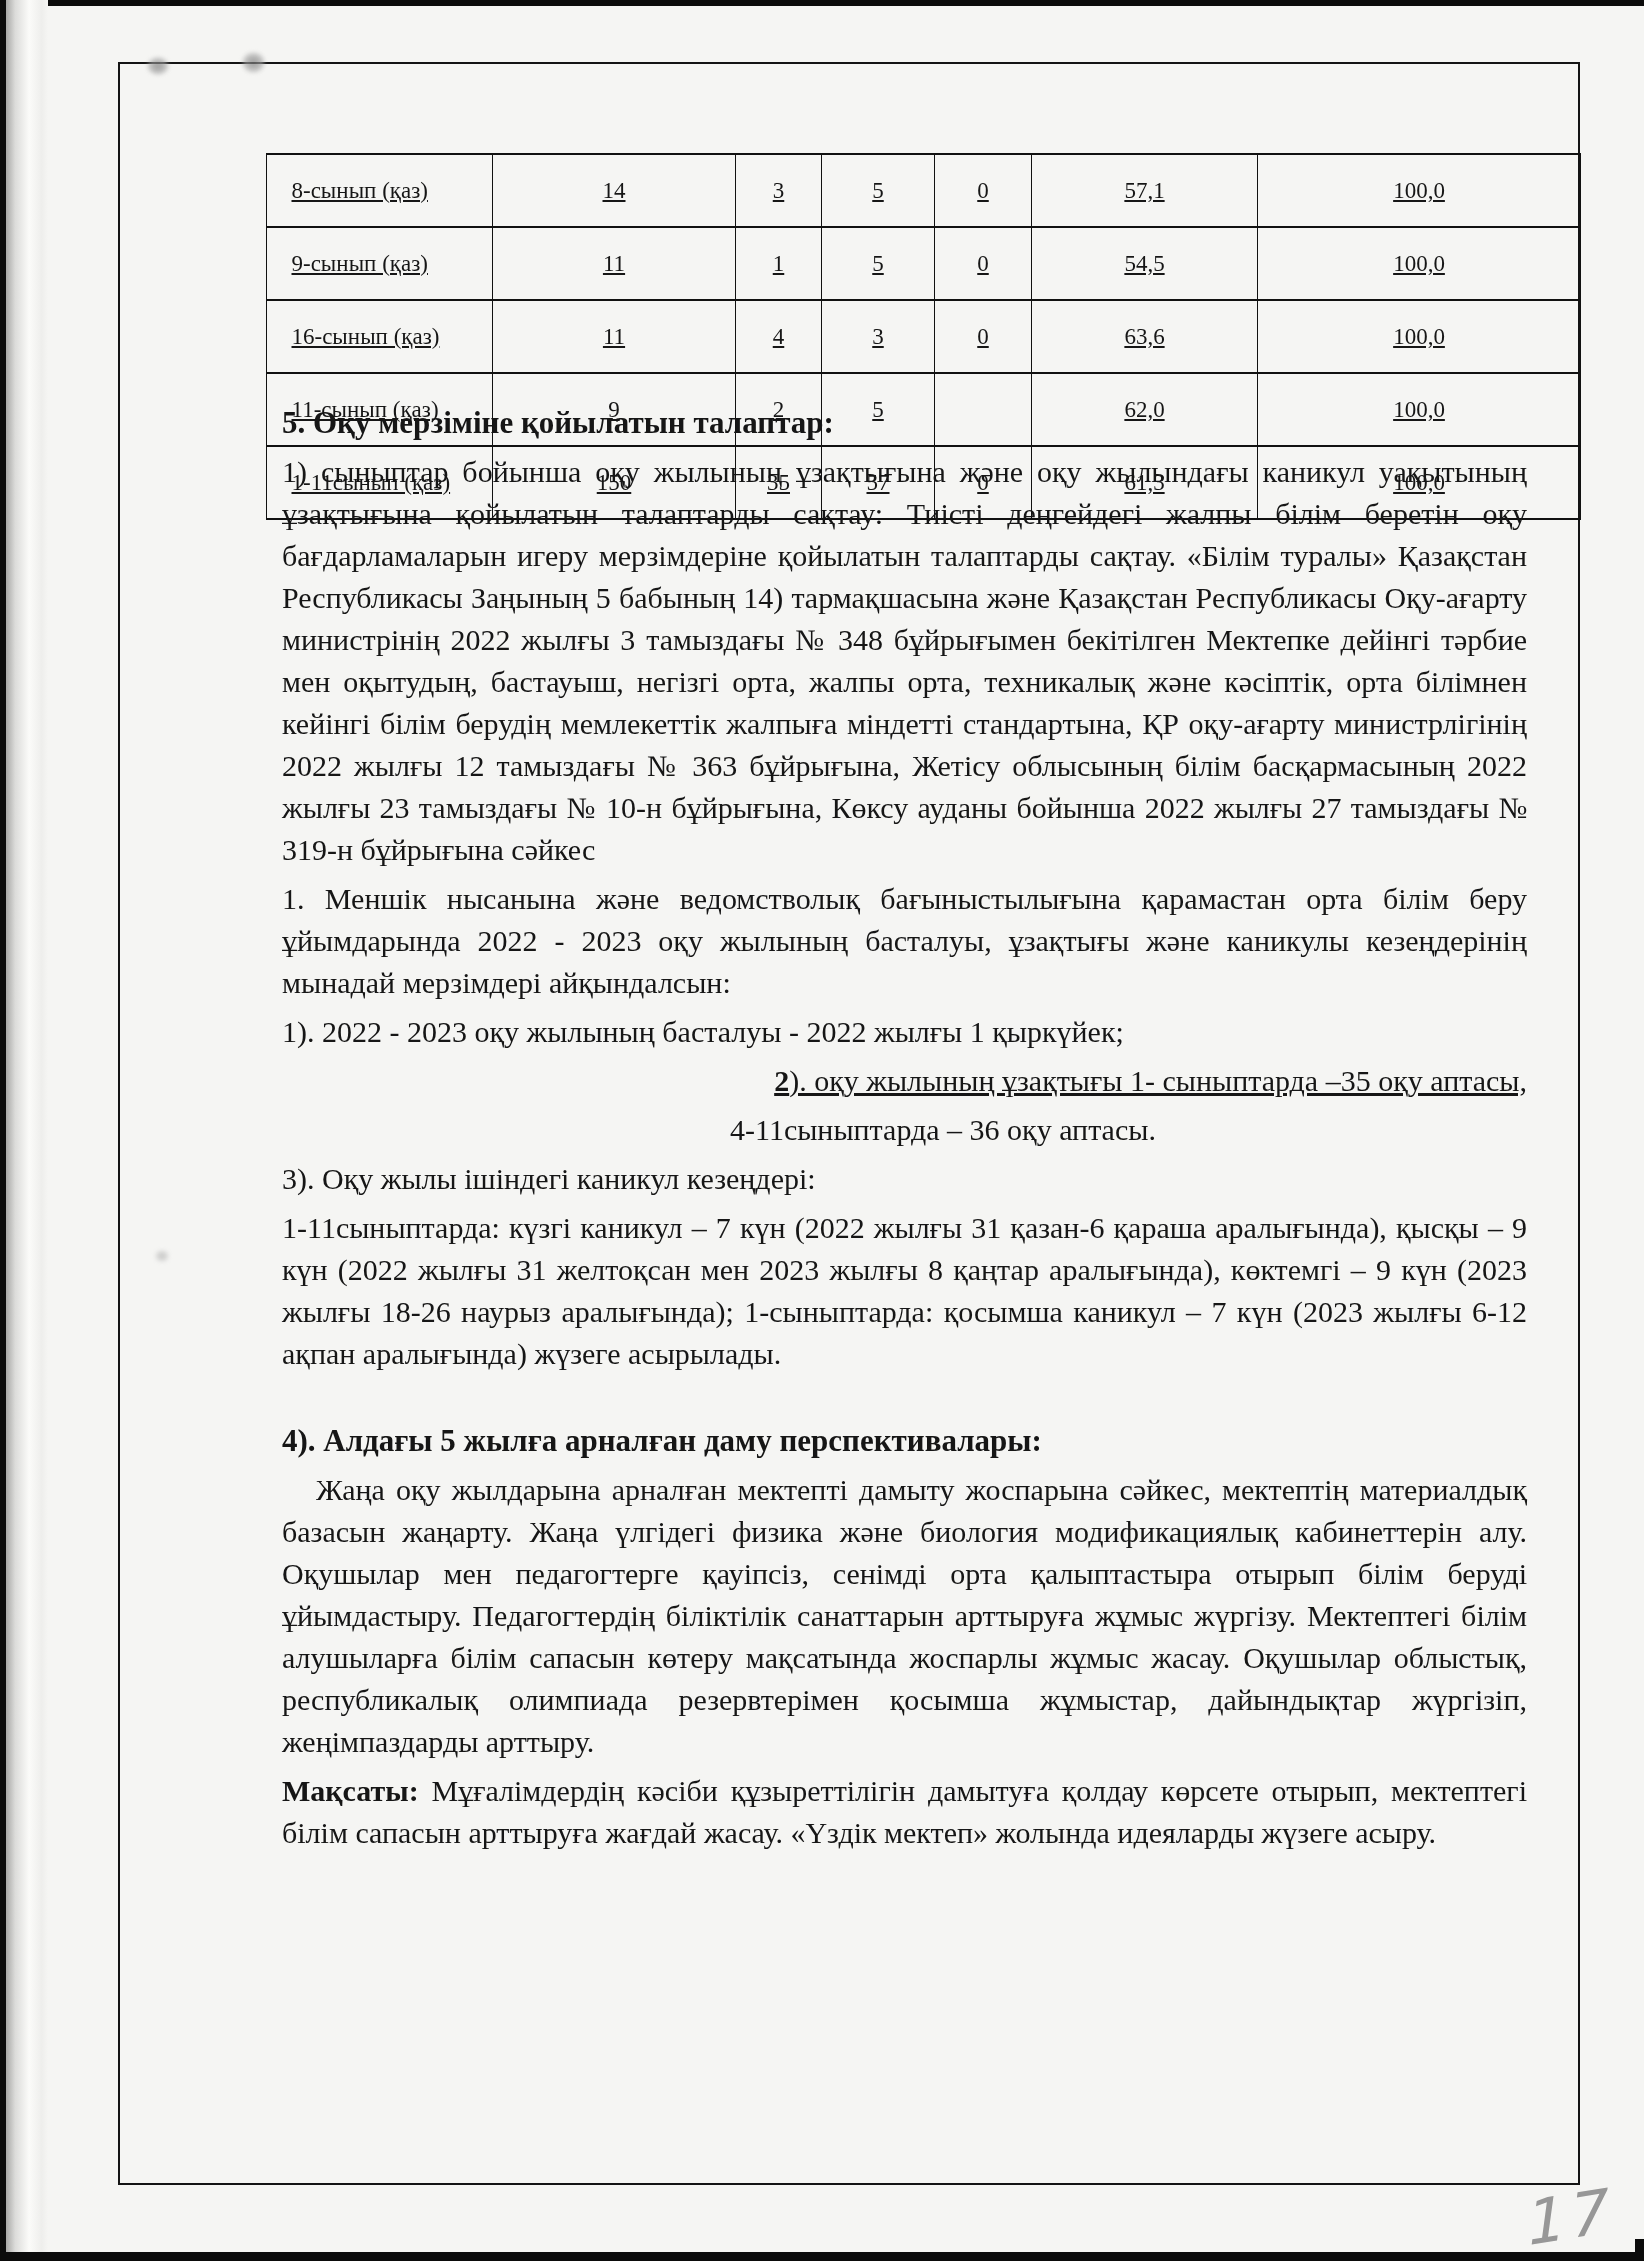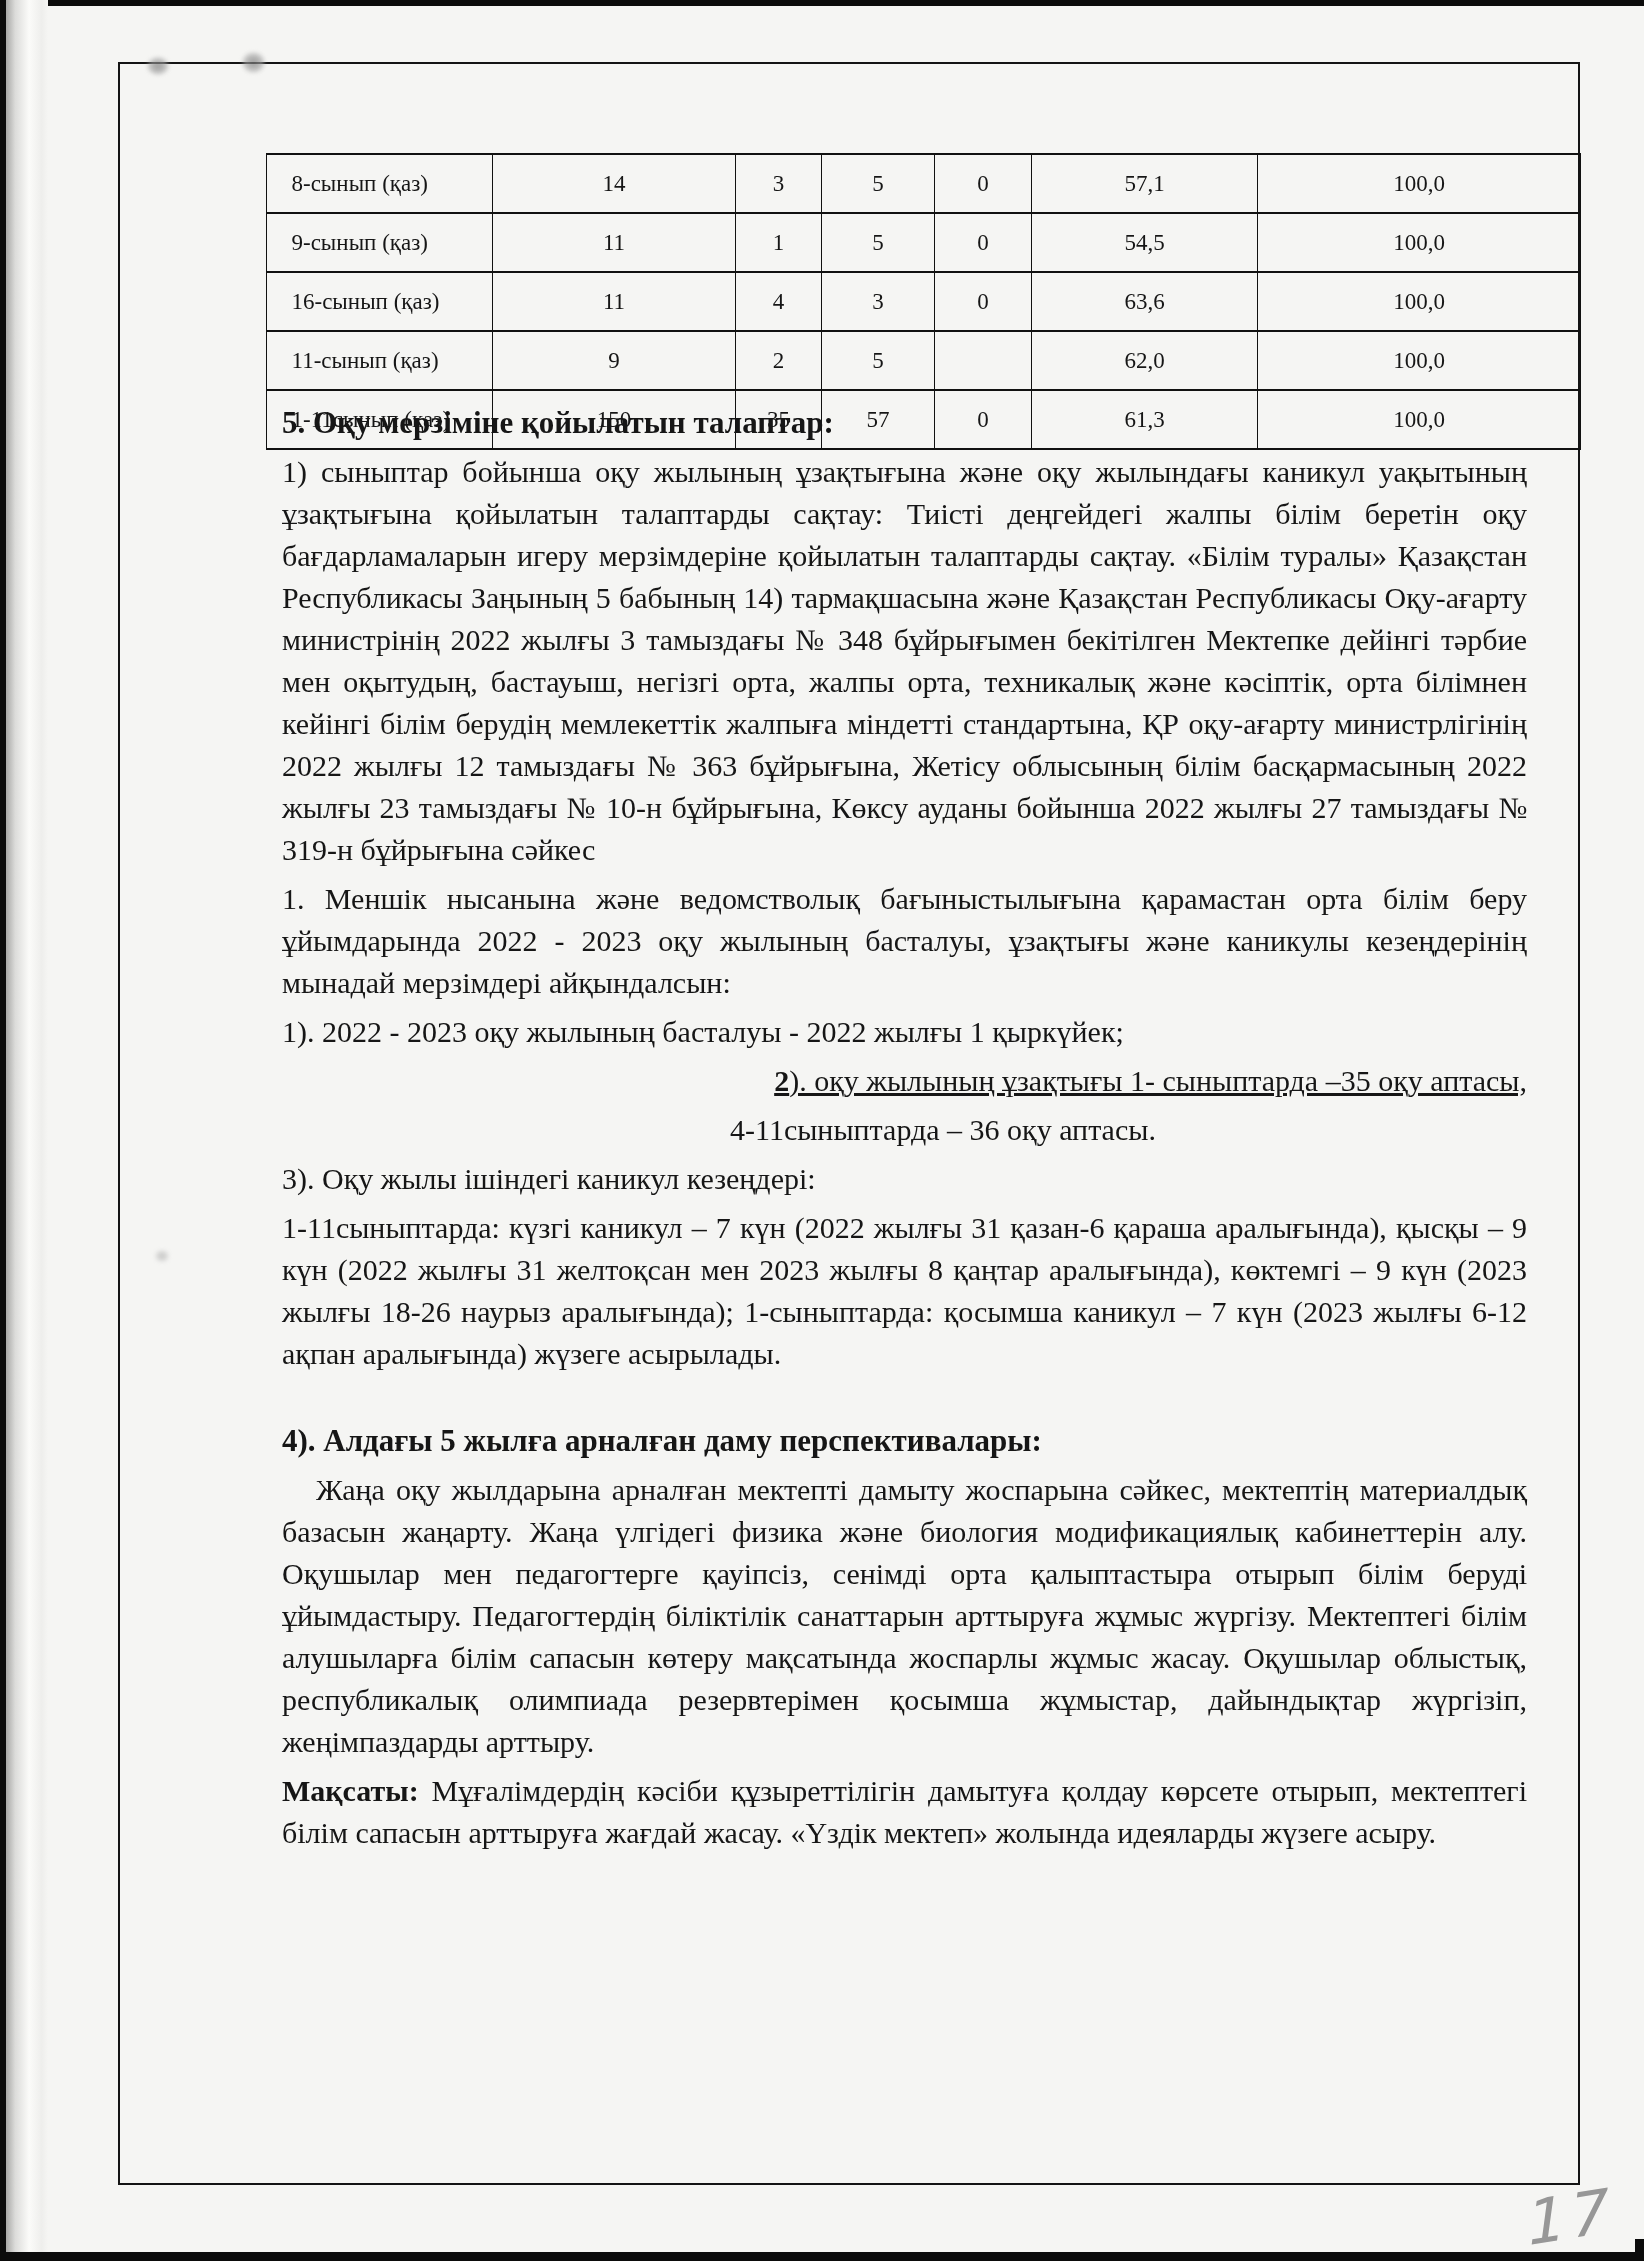--- a/index.html
+++ b/index.html
@@ -34,23 +34,23 @@
   
   .tbl{
     position:absolute;left:266px;top:153px;
     border-collapse:collapse;table-layout:fixed;
     width:1313px;
     font-size:23px;
   }
   .tbl td{
     border:1.3px solid #111;
     border-top-width:2.6px;border-bottom-width:2.6px;
-    height:39px;padding:9px;
+    height:39px;padding:16px;
     text-align:center;vertical-align:middle;
-    overflow:hidden;white-space:nowrap;
+    overflow:hidden;white-space:nowrap;text-decoration:underline;
   }
   .tbl td.lbl{text-align:left;padding-left:24.5px;}
   
   .doc-text{
     position:absolute;left:275px;top:395px;width:1259px;
     font-size:30px;line-height:42px;
     text-align:justify;
   }
   .blk{margin:7px;}
   .blk.heading,.blk.heading2{font-weight:bold;font-size:31px;text-align:left;}

